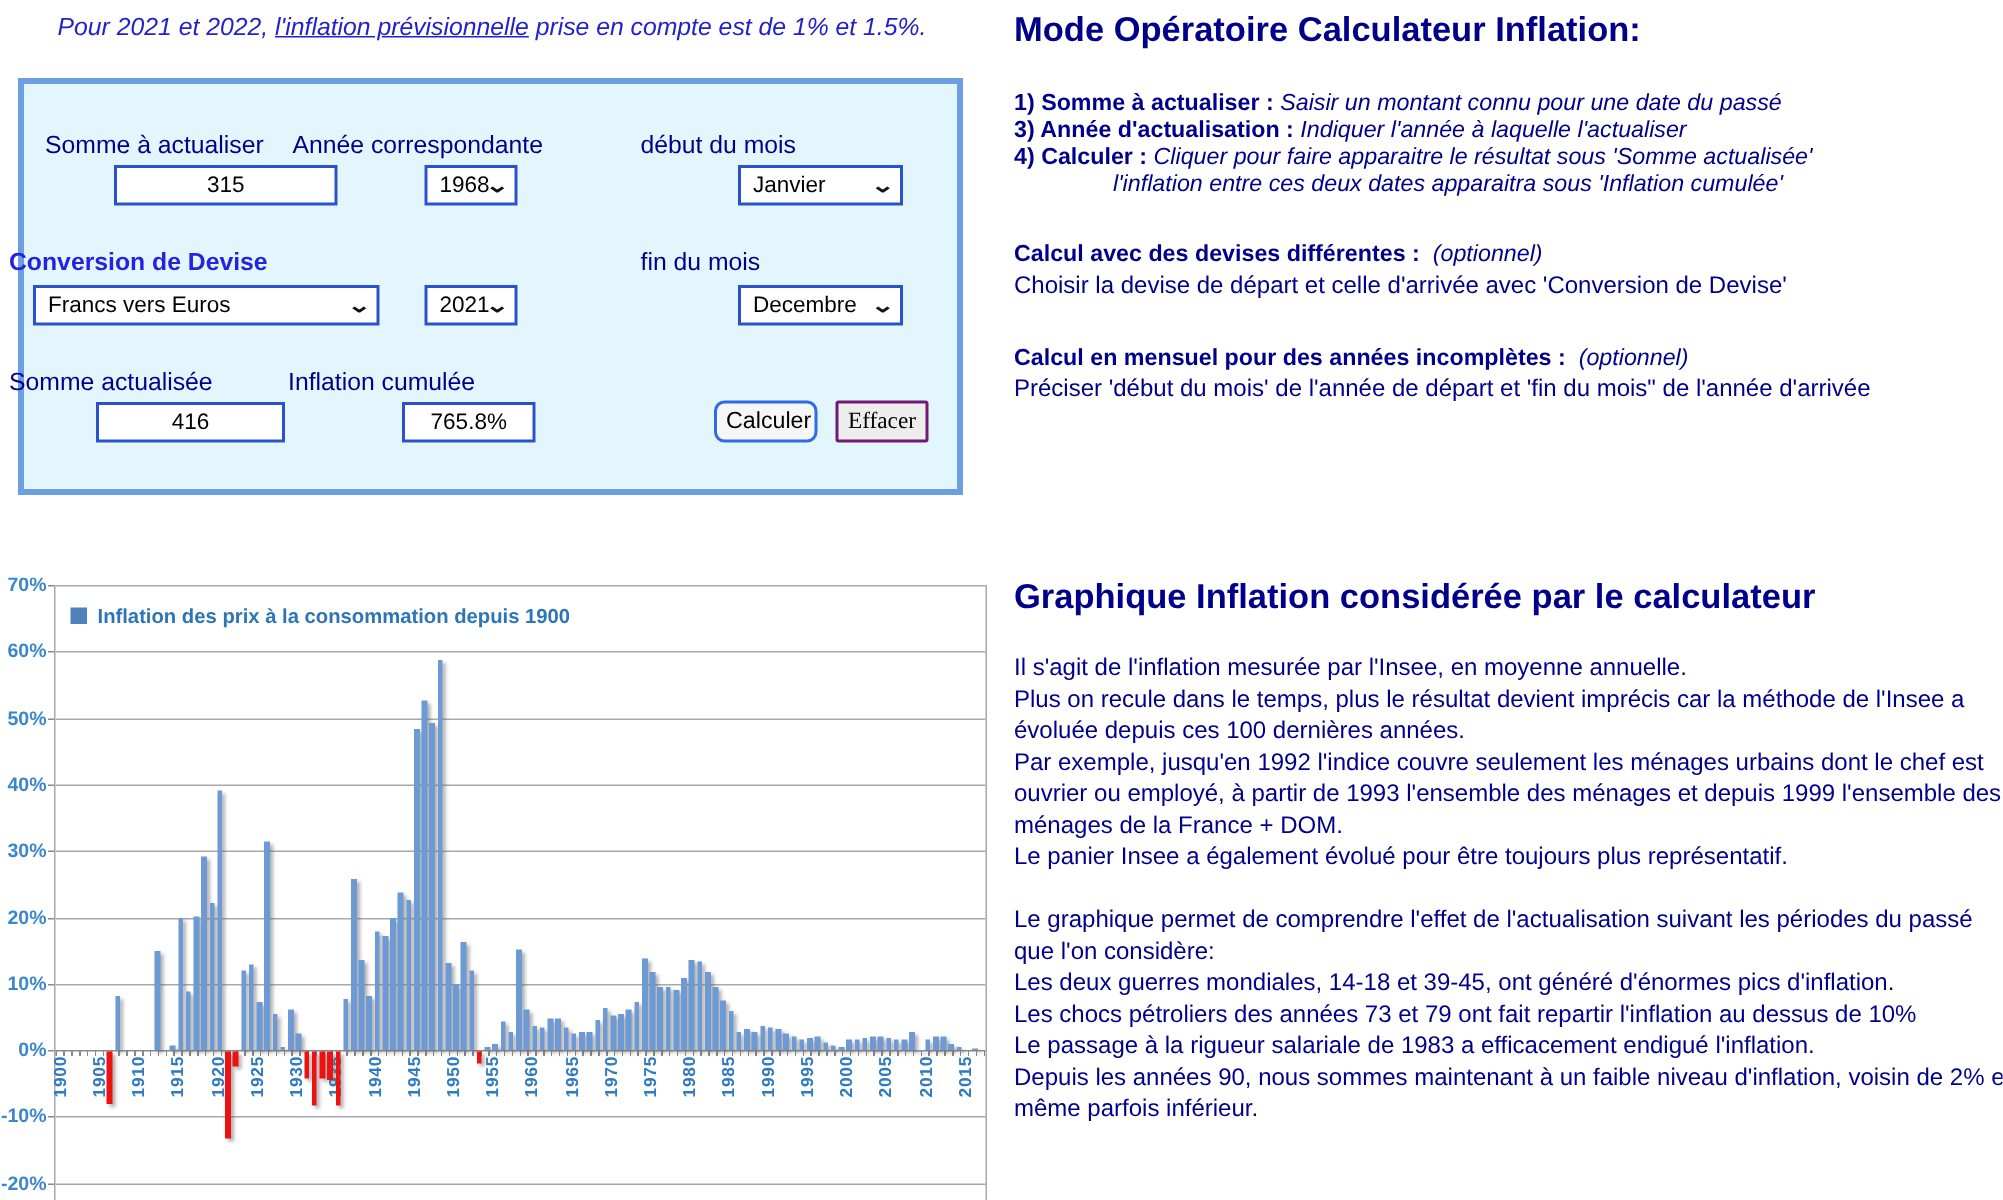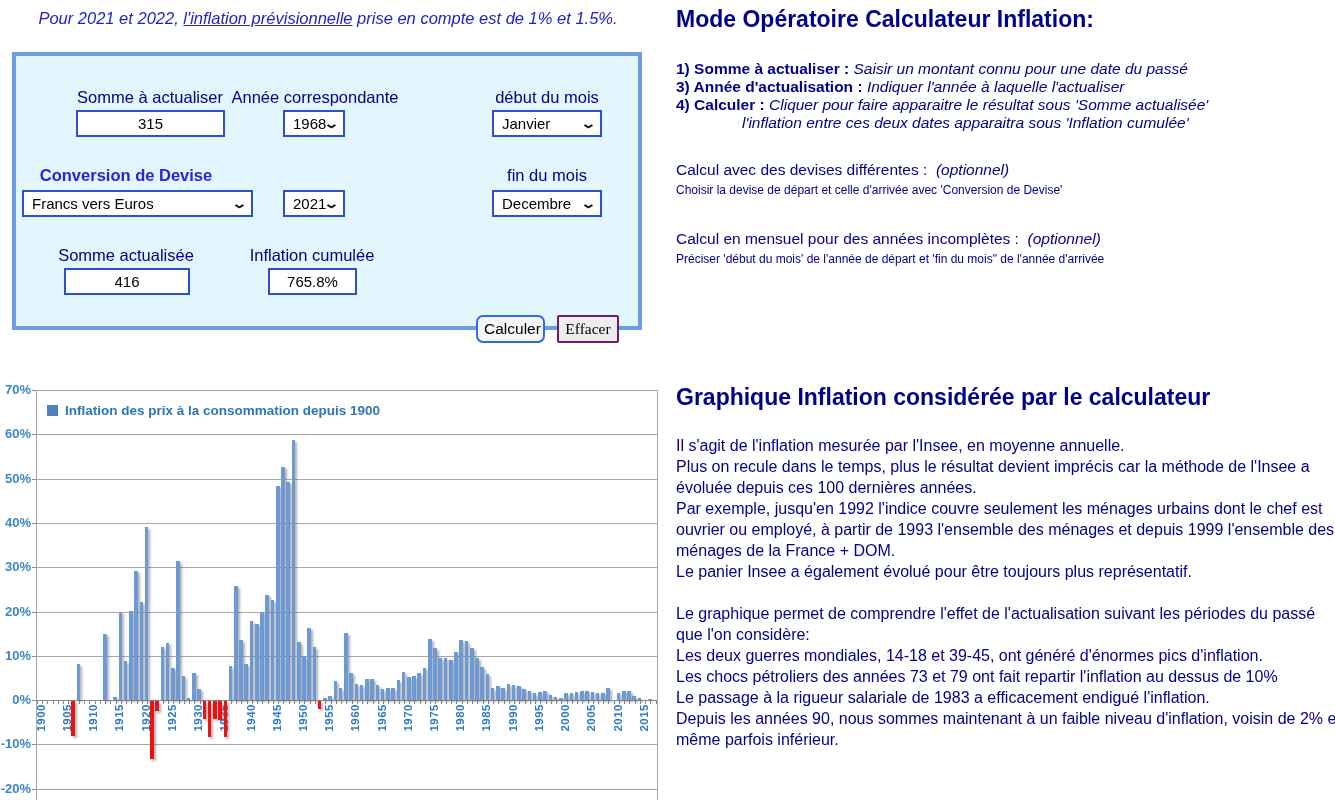--- a/index.html
+++ b/index.html
@@ -12,54 +12,54 @@
     position:absolute;left:8px;top:9px;width:640px;text-align:center;
     font-style:italic;font-size:16.5px;color:#2222cc;white-space:nowrap;
   }
   .top-note .lnk{text-decoration:underline;cursor:pointer;}
   
   .calc-box{
     position:absolute;left:12px;top:52px;width:622px;height:270px;
     background:#e3f5fd;border:4px solid #6b9fe2;
   }
   .calc-box .lbl{
-    position:absolute;color:#00008b;font-size:16.5px;text-align:center;white-space:nowrap;
+    position:absolute;color:#00008b;font-size:16.5px;white-space:nowrap;
   }
   .calc-box .lbl.link-like{color:#2424e0;font-weight:bold;}
   .fld{
     position:absolute;background:#fff;border:2px solid #2a52cc;box-sizing:border-box;
     height:27px;font-size:15px;color:#000;font-family:"Liberation Sans",sans-serif;
   }
   input.fld{text-align:center;padding:0;}
   .sel{
     display:flex;align-items:center;justify-content:space-between;
     padding:0 6px 0 8px;cursor:pointer;
   }
   .sel .chev{font-size:13px;font-weight:bold;color:#111;transform:scaleX(1.5);line-height:1;}
   .btn{
     position:absolute;height:28px;font-size:15.5px;color:#000;cursor:pointer;
-    font-family:"Liberation Sans",sans-serif;box-sizing:border-box;margin-top:48px;
+    font-family:"Liberation Sans",sans-serif;box-sizing:border-box;
   }
   .btn-calculer{background:#f6f6f6;border:2.5px solid #2f6be4;border-radius:7px;}
   .btn-effacer{background:#ededed;border:2px solid #701a75;border-radius:2px;font-family:Liberation Serif, serif;}
   
   .howto{position:absolute;left:676px;top:6px;width:658px;color:#00008b;}
   .howto h1,.graph-sec h1{
     font-size:23px;font-weight:bold;color:#00008b;margin:0;white-space:nowrap;
   }
   .howto .steps{margin-top:27px;}
   .step-line{font-size:15.5px;line-height:18px;color:#00008b;}
   .step-line b{font-weight:bold;}
   .step-line i{font-style:italic;}
   .step-cont{padding-left:66px;}
   .opt-sec{margin-top:27px;}
   .opt-head{font-size:15.5px;line-height:21px;}
-  .opt-head b{font-weight:normal;}
+  .opt-head b{font-weight:bold;}
   .opt-head i{font-style:italic;}
-  .opt-body{font-size:12px;line-height:21px;}
+  .opt-body{font-size:16px;line-height:21px;}
   .astuce{margin-top:27px;font-style:italic;font-size:15.5px;line-height:21px;color:#2222cc;}
   .astuce .red{color:#ee2222;}
   
   .graph-sec{position:absolute;left:676px;top:384px;width:668px;color:#00008b;}
   .graph-sec .para{margin-top:24px;font-size:16px;line-height:21px;}
   .graph-sec .para + .para{margin-top:21px;}
   
   .chart{position:absolute;left:0;top:385px;width:662px;height:415px;overflow:hidden;background:#fff;}
   .plot{
     position:absolute;left:36px;top:5px;width:622px;height:410px;

